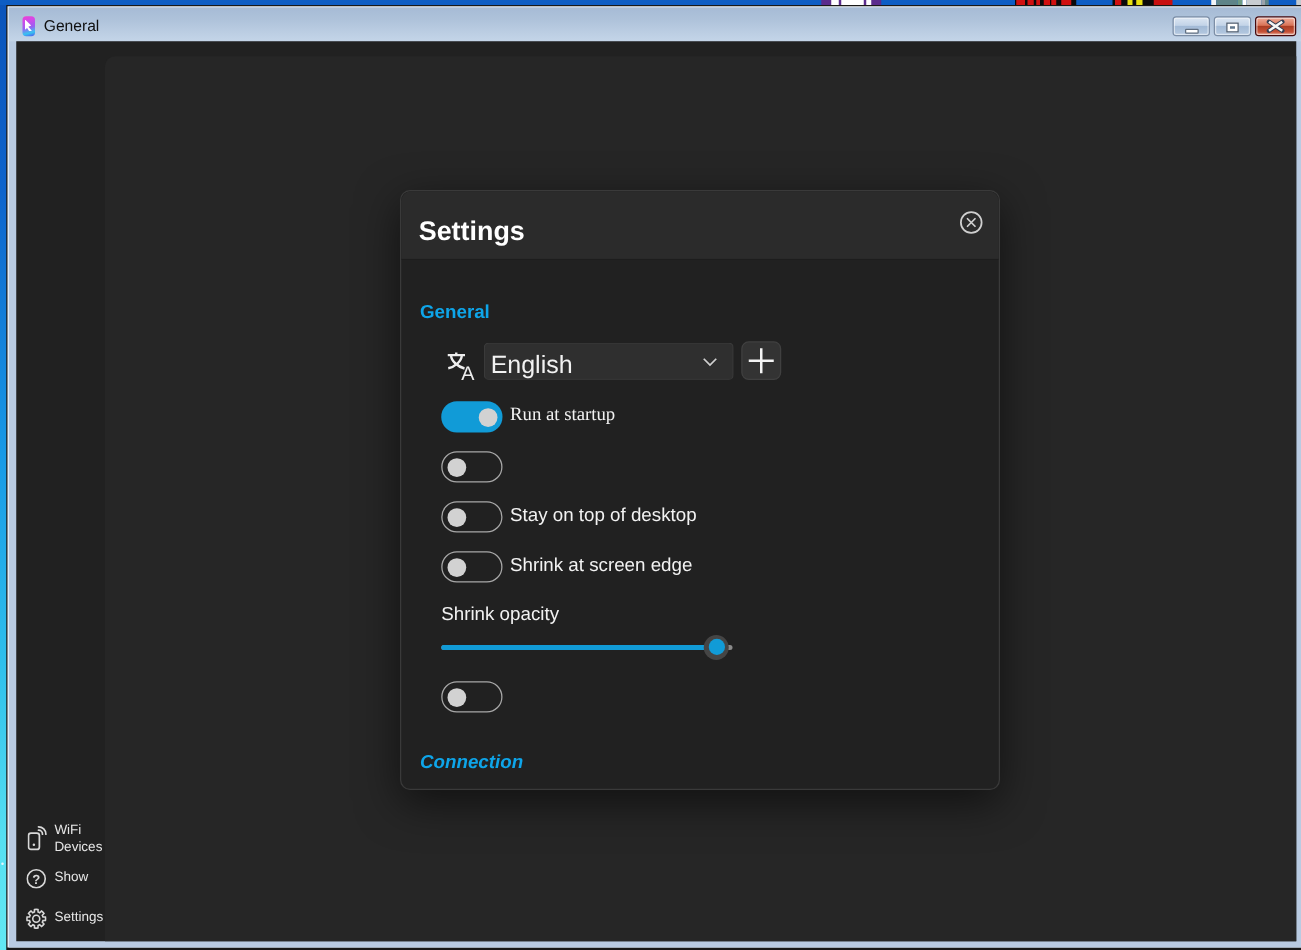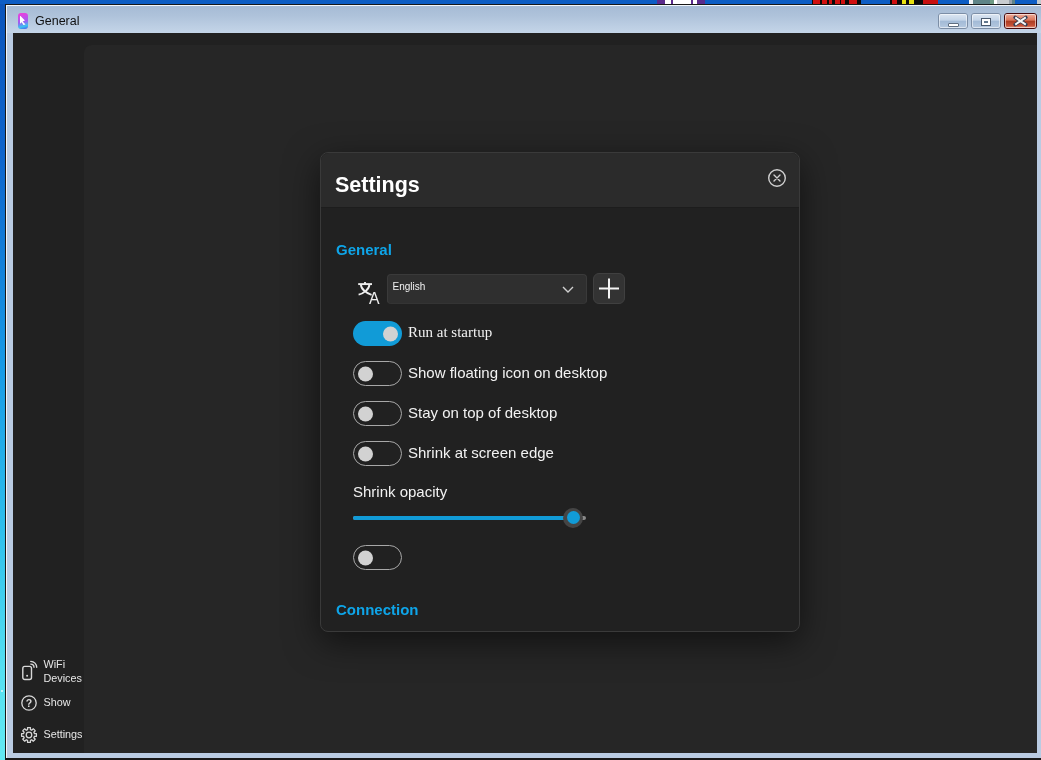--- a/index.html
+++ b/index.html
@@ -54,21 +54,21 @@
   #dlghead{ position:absolute; left:0; top:0; right:0; height:55px; background:#2b2b2b;
             border-radius:8px 8px 0 0; border-bottom:1px solid #1d1d1d; }
   #dlgtitle{ position:absolute; left:14px; top:20px; font-size:21.5px; font-weight:bold; color:#fff; }
   #dlgclose{ position:absolute; right:12.5px; top:15px; }
 
   .h2 { position:absolute; left:15px; font-size:15px; font-weight:bold; color:#0ea5e9; }
   .lbl { position:absolute; font-size:15px; color:#f2f2f2; }
 
   #combo { position:absolute; left:66px; top:121px; width:200px; height:30px;
            background:#2f2f2f; border:1px solid #3a3a3a; border-bottom-color:#343434; border-radius:4px; }
-  #combo .txt { position:absolute; left:4.5px; top:5.5px; font-size:10px; color:#f2f2f2; }
+  #combo .txt { position:absolute; left:4.5px; top:5.5px; font-size:20px; color:#f2f2f2; }
   #plusbtn { position:absolute; left:272px; top:120px; width:32px; height:31px;
            background:#333333; border:1px solid #404040; border-radius:6px; }
 
   .toggle { position:absolute; left:32px; width:49px; height:25px; border-radius:12.5px; }
   .toggle.on  { background:#119bd7; }
   .toggle.off { border:1.3px solid #a8a8a8; }
   .toggle .knob { position:absolute; top:50%; transform:translateY(-50%);
                   width:15px; height:15px; border-radius:50%; background:#d2d2d2; }
   .toggle.on  .knob { right:4px; }
   .toggle.off .knob { left:4px; }
@@ -190,34 +190,33 @@
     </svg>
   </div>
 
   <div class="toggle on" style="top:168px;">
       <div class="knob"></div>
     </div>
   <div class="lbl" style="left:87px;top:171px;font-family:Liberation Serif, serif;">Run at startup</div>
   <div class="toggle off" style="top:208px;">
       <div class="knob"></div>
     </div>
-  <div class="lbl" style="left:87px;top:211px;">Show floating icon on desktop</div>
   <div class="toggle off" style="top:248px;">
       <div class="knob"></div>
     </div>
   <div class="lbl" style="left:87px;top:251px;">Stay on top of desktop</div>
   <div class="toggle off" style="top:288px;">
       <div class="knob"></div>
     </div>
   <div class="lbl" style="left:87px;top:291px;">Shrink at screen edge</div>
 
   <div class="lbl" style="left:32px;top:330px;">Shrink opacity</div>
   <div id="slider">
       <div class="fill"></div>
       <div class="thumb"></div>
     </div>
 
   <div class="toggle off" style="top:392px;">
       <div class="knob"></div>
     </div>
 
-  <div class="h2" style="top:447.5px;">Connection</div>
+  <div class="h2" style="top:447.5px;font-style:italic;">Connection</div>
 </div>
 
 </body></html>

